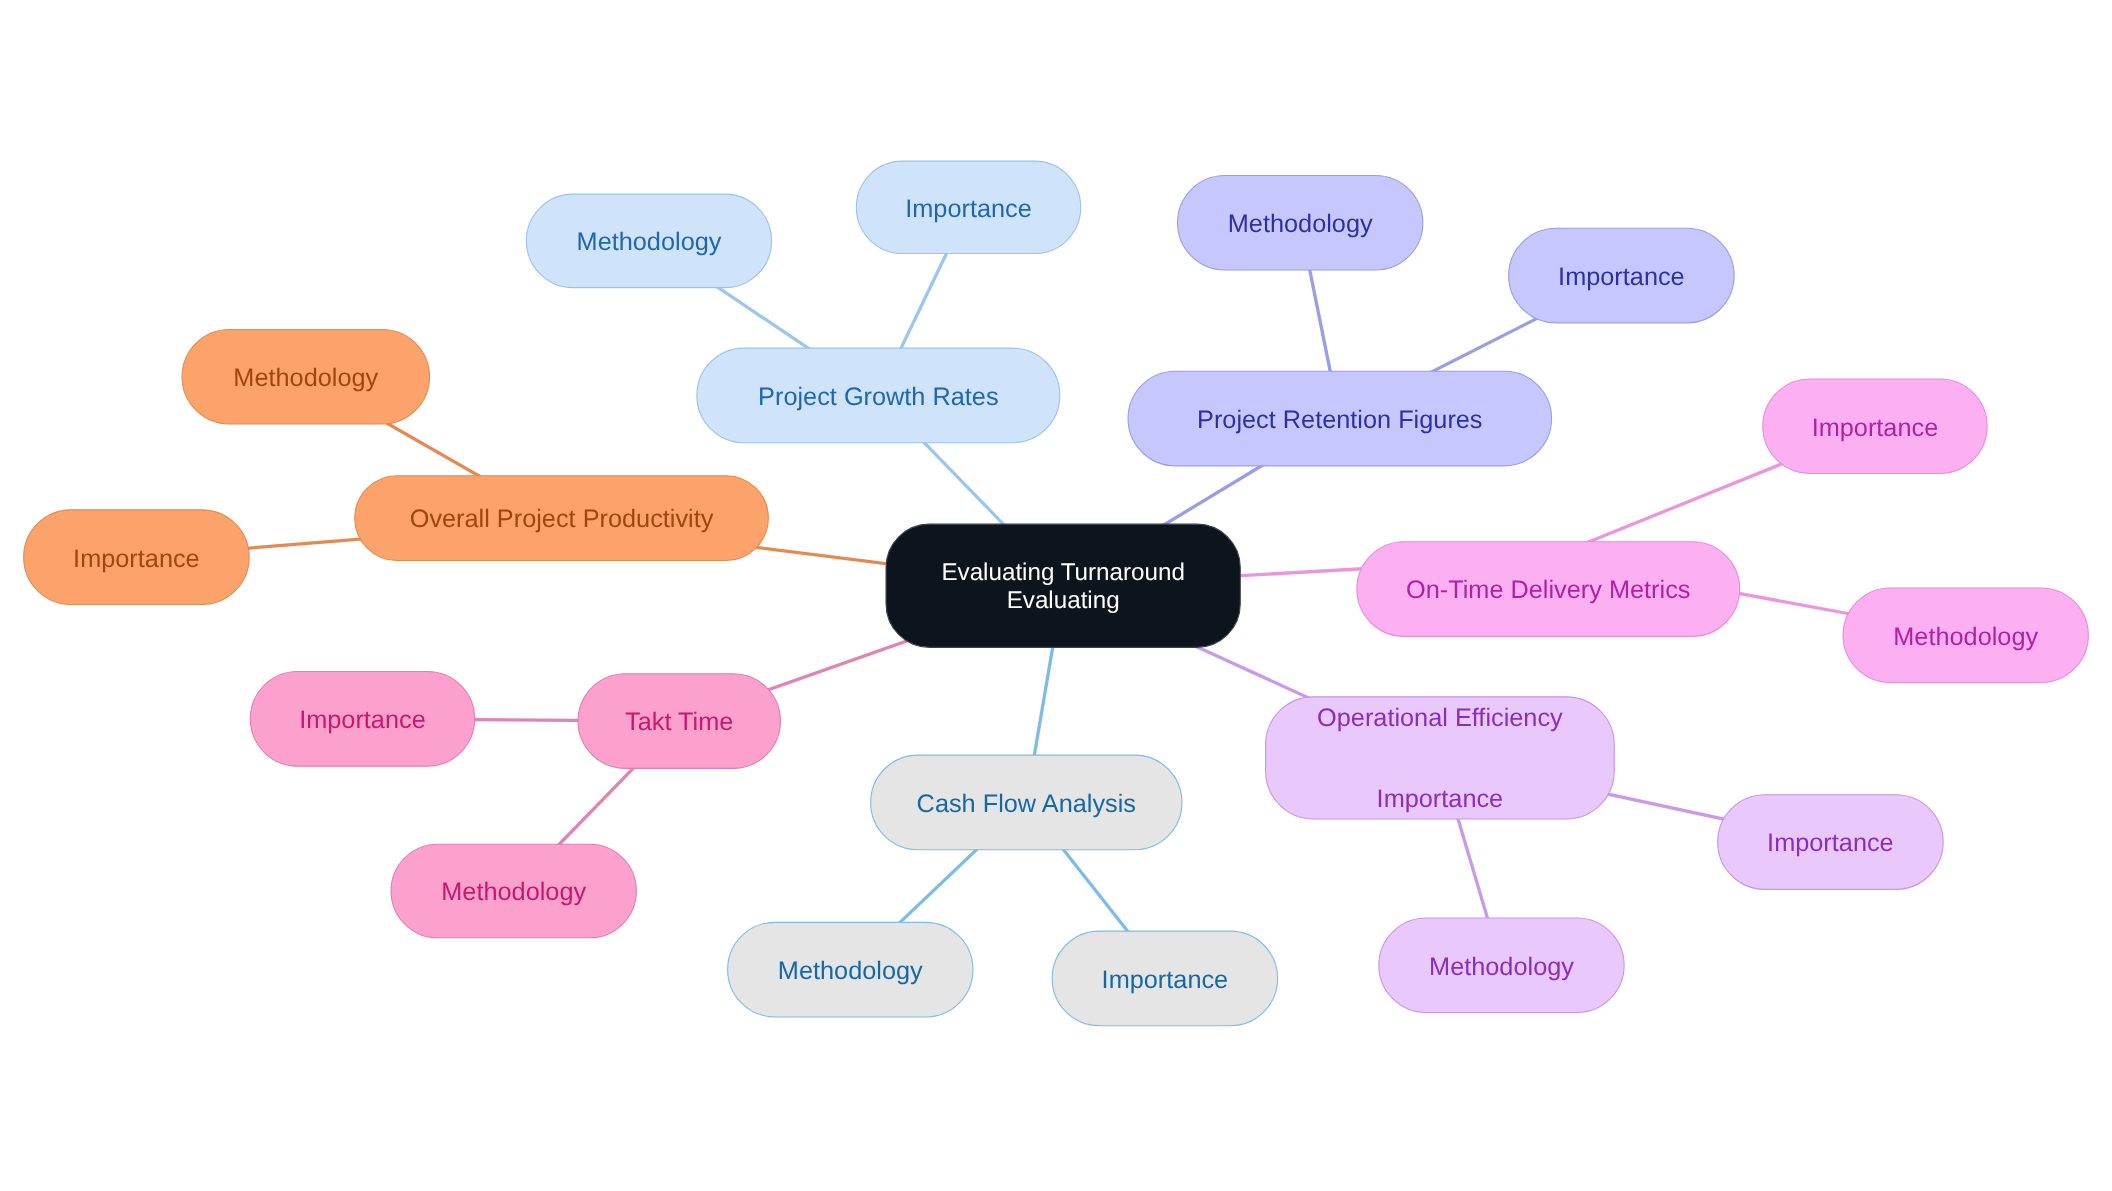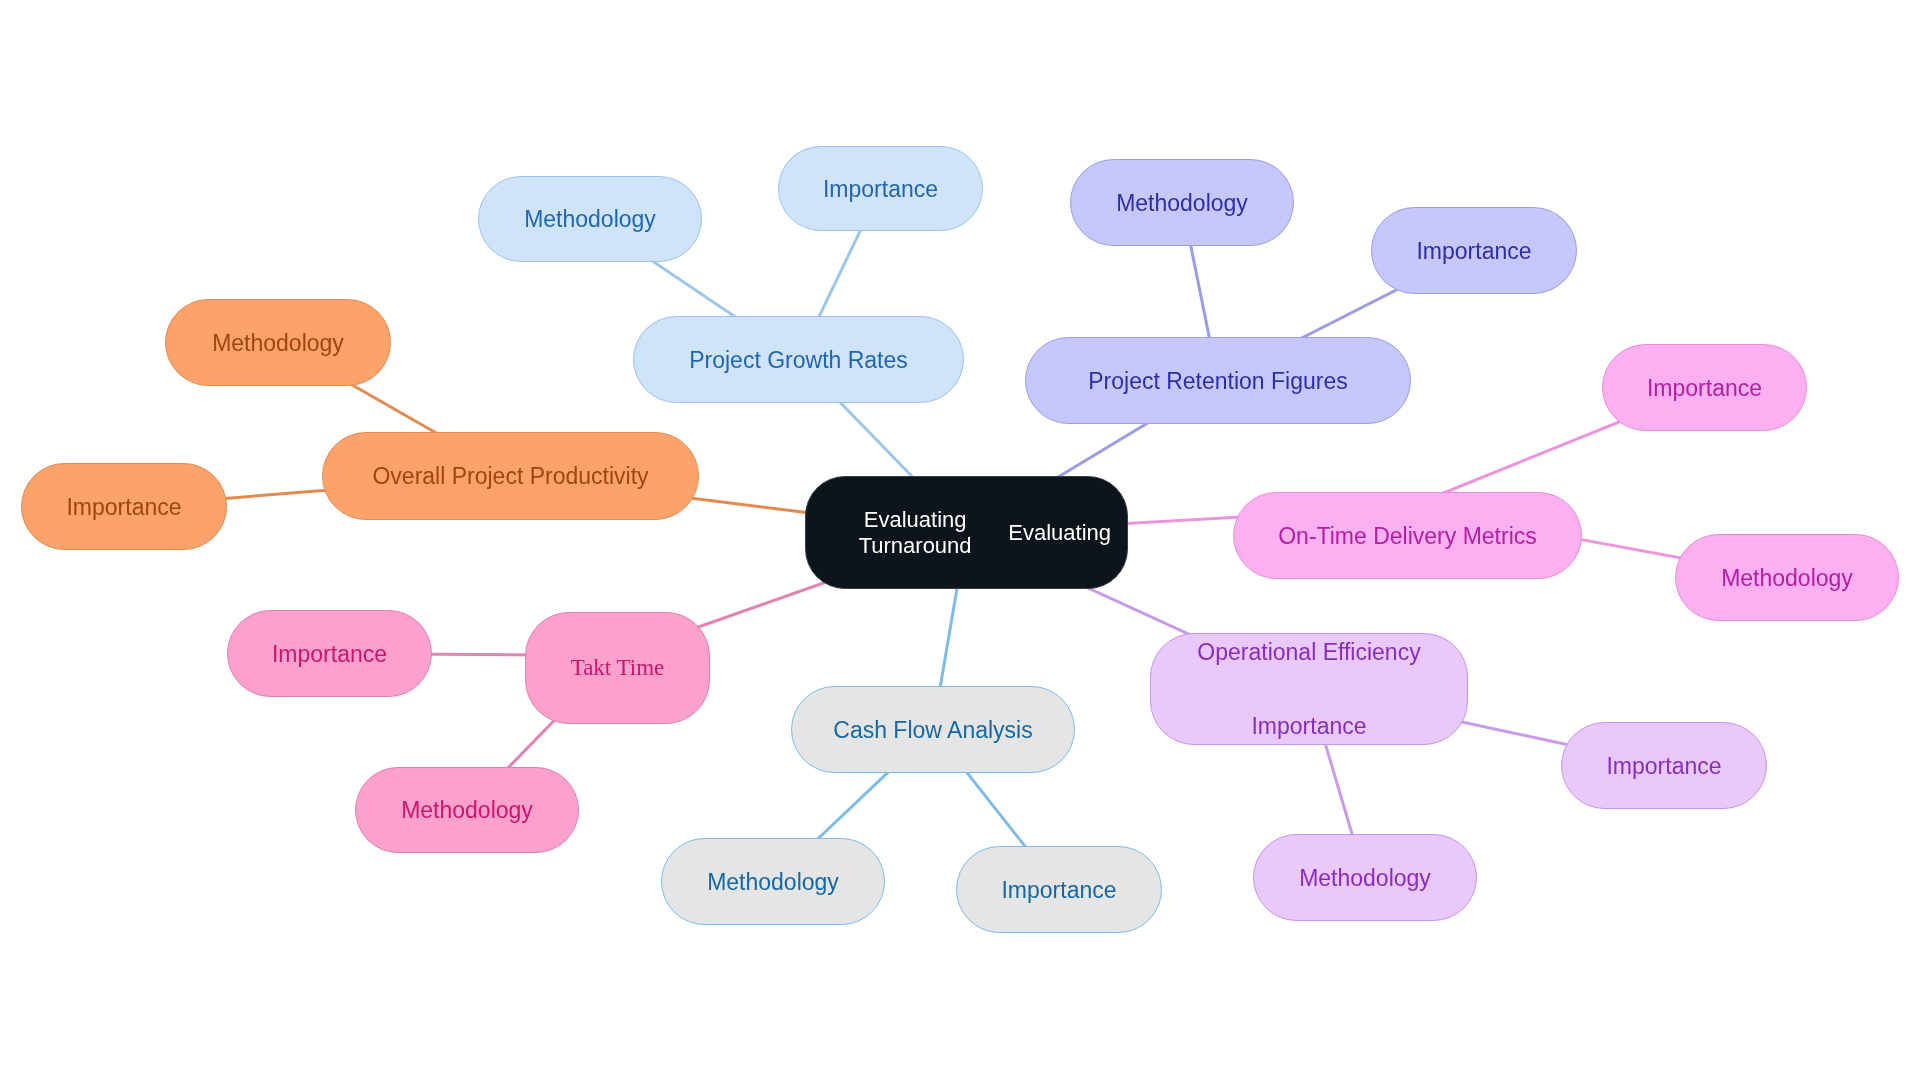--- a/index.html
+++ b/index.html
@@ -39,21 +39,21 @@
     <line x1="617.5" y1="655.5" x2="329.5" y2="653.5" stroke="#e085b3" stroke-width="3"></line>
     <line x1="617.5" y1="655.5" x2="467" y2="810" stroke="#e085b3" stroke-width="3"></line>
     <line x1="966.5" y1="532.5" x2="933" y2="729.5" stroke="#7ebce6" stroke-width="3"></line>
     <line x1="933" y1="729.5" x2="773" y2="881.5" stroke="#7ebce6" stroke-width="3"></line>
     <line x1="933" y1="729.5" x2="1059" y2="889.5" stroke="#7ebce6" stroke-width="3"></line>
     <line x1="966.5" y1="532.5" x2="1309" y2="689" stroke="#c99ae9" stroke-width="3"></line>
     <line x1="1309" y1="689" x2="1664" y2="765.5" stroke="#c99ae9" stroke-width="3"></line>
     <line x1="1309" y1="689" x2="1365" y2="877.5" stroke="#c99ae9" stroke-width="3"></line>
   </svg>
 
-<div class="node root" id="n-root" style="left:805px;top:476px;width:323px;height:113px;flex-direction:row;">
+<div class="node root" id="n-root" style="left:805px;top:476px;width:323px;height:113px;flex-direction:column;">
   <span>Evaluating Turnaround</span>
   <span>Evaluating</span>
 </div>
 
 <div class="node blue" id="n-rgr" style="left:633px;top:316px;width:331px;height:87px;">
     <span>Project Growth Rates</span>
   </div>
 <div class="node blue" id="n-rgr-m" style="left:478px;top:176px;width:224px;height:86px;">
     <span>Methodology</span>
   </div>
@@ -64,41 +64,41 @@
 <div class="node indigo" id="n-crf" style="left:1025px;top:337px;width:386px;height:87px;">
     <span>Project Retention Figures</span>
   </div>
 <div class="node indigo" id="n-crf-m" style="left:1070px;top:159px;width:224px;height:87px;">
     <span>Methodology</span>
   </div>
 <div class="node indigo" id="n-crf-i" style="left:1371px;top:207px;width:206px;height:87px;">
     <span>Importance</span>
   </div>
 
-<div class="node orange" id="n-opp" style="left:322px;top:432px;width:377px;height:88px;">
+<div class="node orange" id="n-opp" style="left:322px;top:432px;width:377px;height:78px;">
     <span>Overall Project Productivity</span>
   </div>
 <div class="node orange" id="n-opp-m" style="left:165px;top:299px;width:226px;height:87px;">
     <span>Methodology</span>
   </div>
 <div class="node orange" id="n-opp-i" style="left:21px;top:463px;width:206px;height:87px;">
     <span>Importance</span>
   </div>
 
 <div class="node pink" id="n-otd" style="left:1233px;top:464px;width:349px;height:87px;margin-top:28px;">
     <span>On-Time Delivery Metrics</span>
   </div>
 <div class="node pink" id="n-otd-i" style="left:1602px;top:344px;width:205px;height:87px;">
     <span>Importance</span>
   </div>
 <div class="node pink" id="n-otd-m" style="left:1675px;top:534px;width:224px;height:87px;">
     <span>Methodology</span>
   </div>
 
-<div class="node rose" id="n-takt" style="left:525px;top:612px;width:185px;height:112px;font-family:Liberation Serif, serif;">
+<div class="node rose" id="n-takt" style="left:525px;top:612px;width:185px;height:87px;">
     <span>Takt Time</span>
   </div>
 <div class="node rose" id="n-takt-i" style="left:227px;top:610px;width:205px;height:87px;">
     <span>Importance</span>
   </div>
 <div class="node rose" id="n-takt-m" style="left:355px;top:767px;width:224px;height:86px;">
     <span>Methodology</span>
   </div>
 
 <div class="node sky" id="n-cfa" style="left:791px;top:686px;width:284px;height:87px;">

